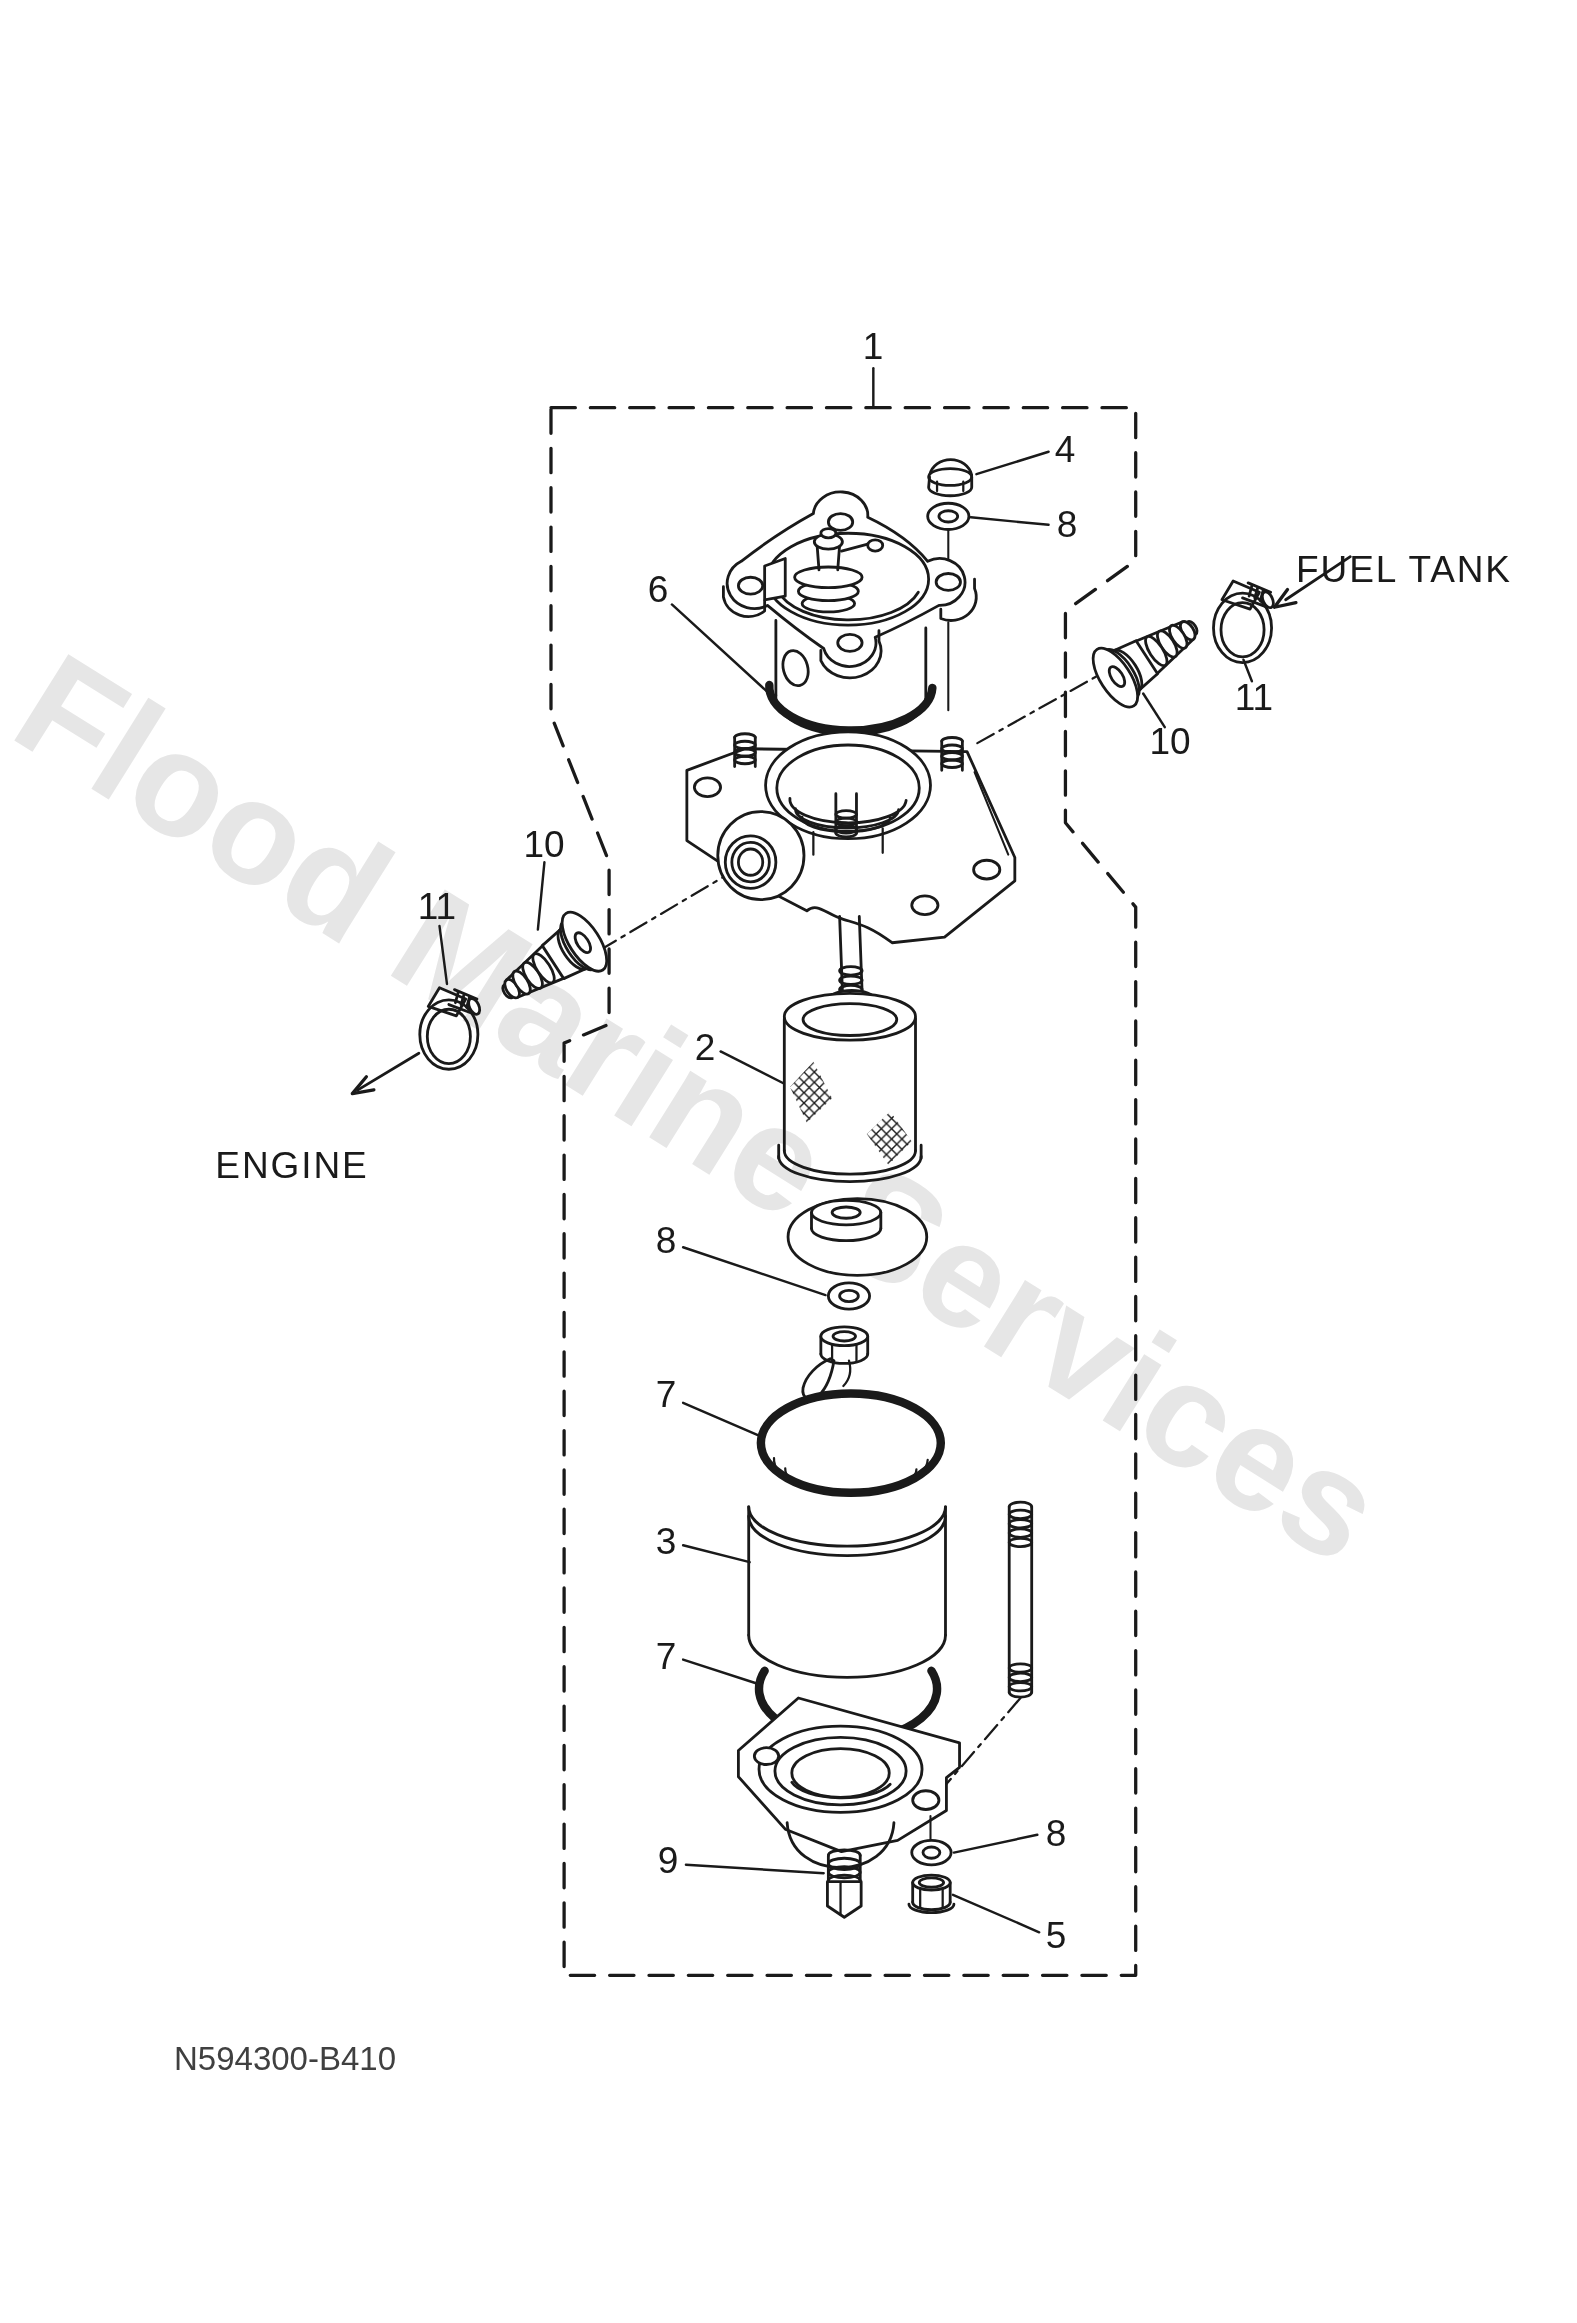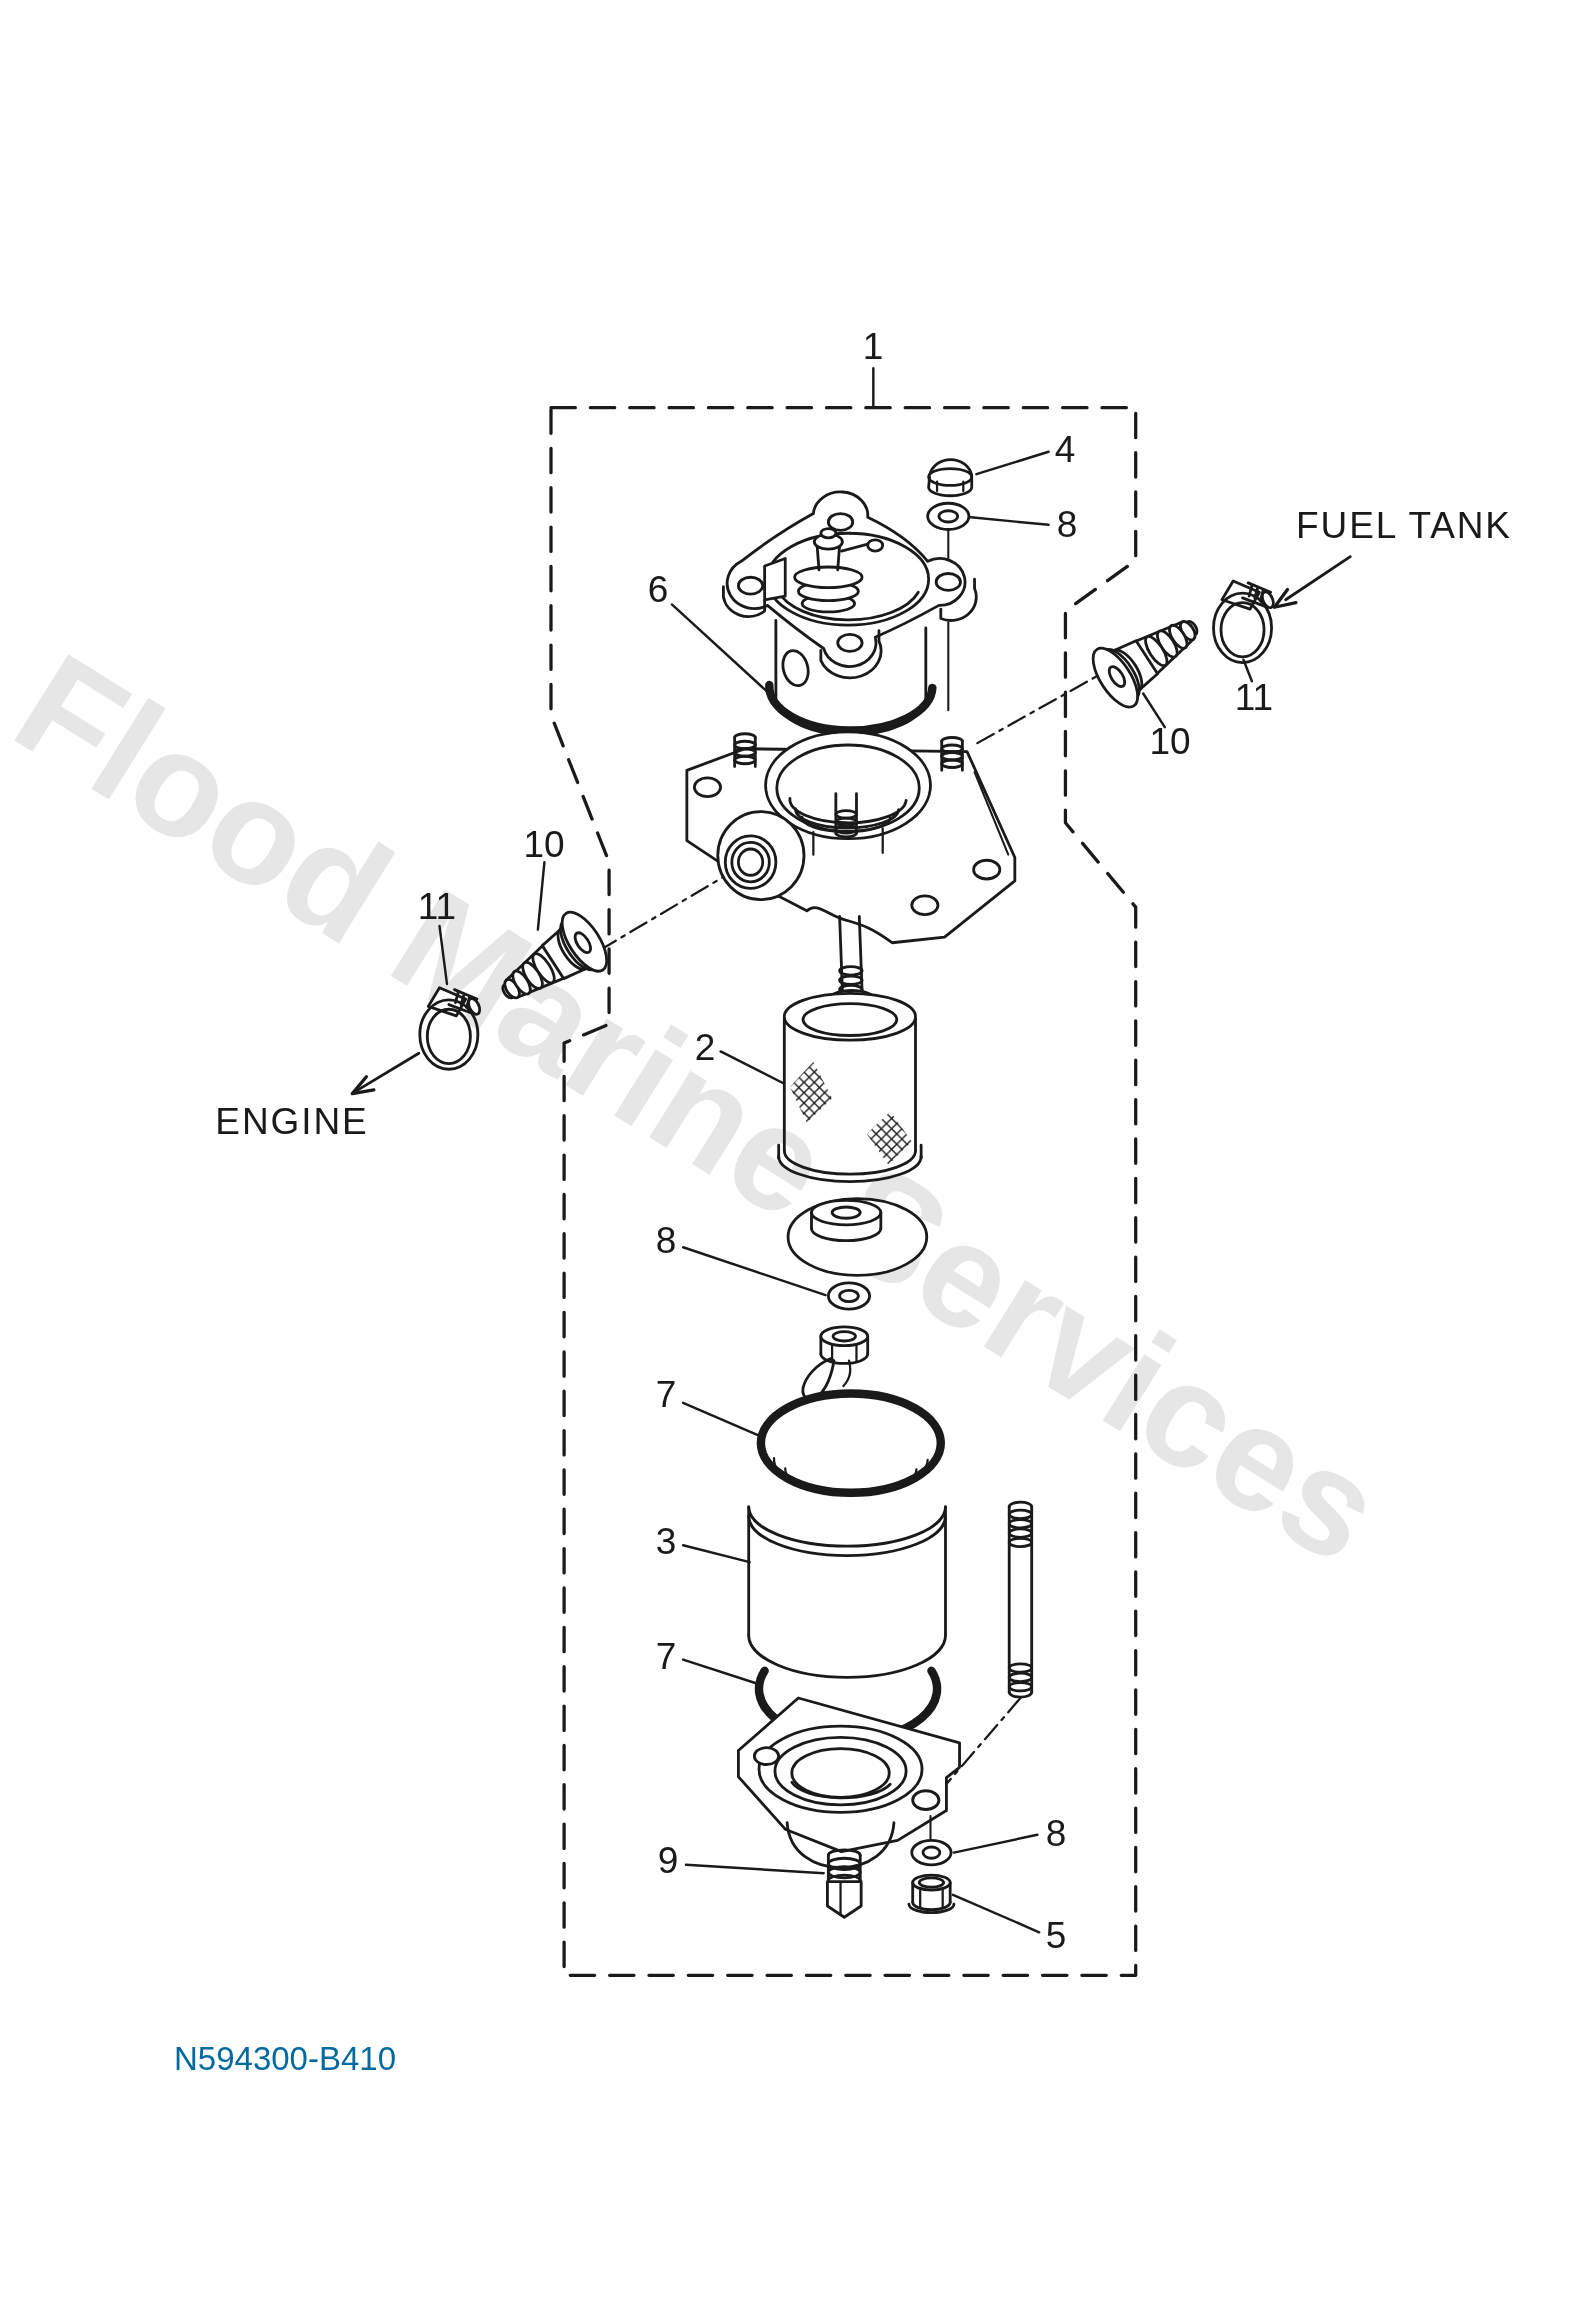--- a/index.html
+++ b/index.html
@@ -21,26 +21,27 @@
     line-height:1;
   }
   .conn-label{
     position:absolute;
     transform:translate(-50%,-50%);
     font-size:37px;
     letter-spacing:1.9px;
     color:#1a1a1a;
     white-space:nowrap;
     line-height:1;
+    margin-top:44px;
   }
   .drawing-number{
     position:absolute;
     left:174px;top:2042px;
     font-size:33px;
-    color:#0369a1;
+    color:#404040;
     white-space:nowrap;
     line-height:1;
   }
   .watermark{
     position:absolute;
     left:33px;top:618px;
     font-size:148px;
     font-weight:bold;
     white-space:nowrap;
     line-height:1;

